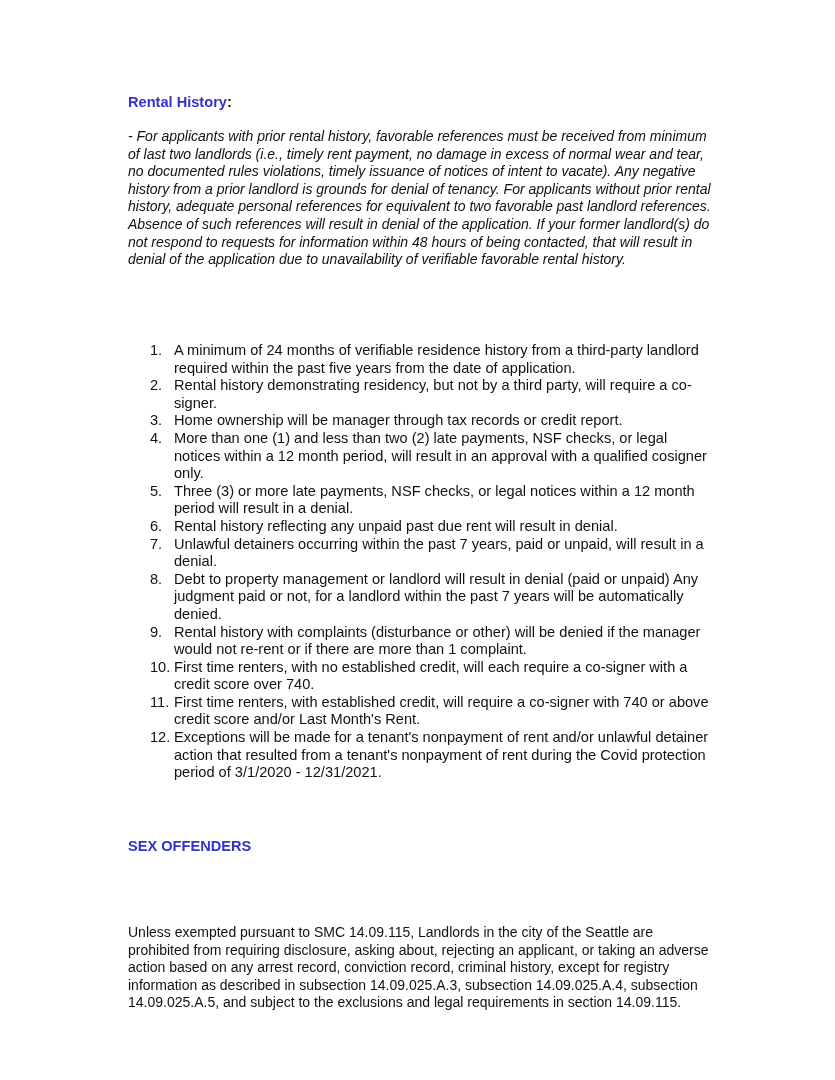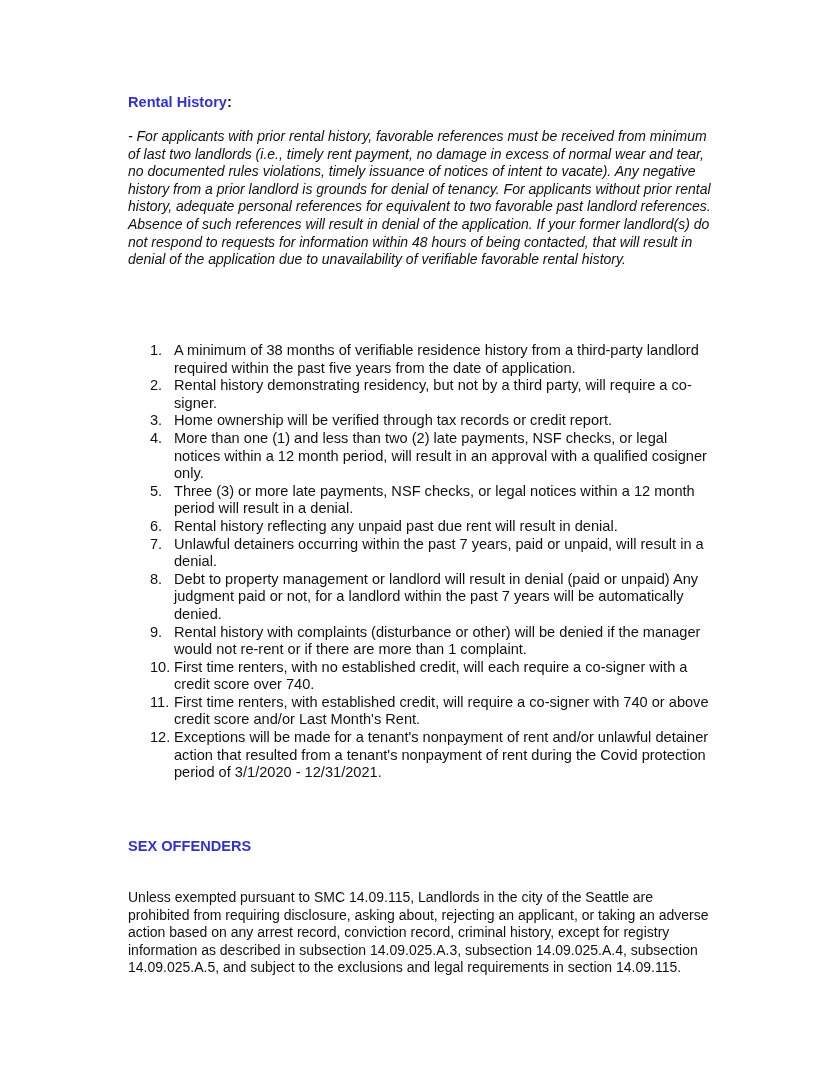--- a/index.html
+++ b/index.html
@@ -7,39 +7,39 @@
            font-family: "Liberation Sans", sans-serif; color: #111111; }
     .page { position: absolute; left: 0; top: 0; width: 835px; height: 1080px; }
     .heading { position: absolute; left: 128px; font-weight: bold; font-size: 14.6px;
                color: #3333cc; margin: 0; line-height: 18px; }
     .heading .colon { color: #111111; }
     #rental-heading { top: 93px; }
     #sex-heading { top: 837px; }
     .para { position: absolute; left: 128px; width: 585px; font-size: 14px;
             line-height: 17.6px; margin: 0; }
     #rental-intro { top: 128px; font-style: italic; }
-    #sex-para { top: 889px; }
+    #sex-para { top: 924px; }
     ol.rules { position: absolute; left: 128px; top: 342px; width: 585px; margin: 0;
                padding: 0; list-style: none; font-size: 14.6px; line-height: 17.6px; }
     ol.rules li { position: relative; padding-left: 46px; }
     ol.rules li .num { position: absolute; left: 22px; }
     b { font-weight: normal; }
   </style>
 </head>
 <body>
 
 <div class="page">
   <h2 class="heading" id="rental-heading"><span>Rental History</span><span class="colon">:</span></h2>
 
   <p class="para" id="rental-intro"> - For applicants with prior rental history, favorable references must be received from minimum of last two landlords (i.e., timely rent payment, no damage in excess of normal wear and tear, no documented rules violations, timely issuance of notices of intent to vacate). Any negative history from a prior landlord is grounds for denial of tenancy. For applicants without prior rental history, adequate personal references for equivalent to two favorable past landlord references. Absence of such references will result in denial of the application. If your former landlord(s) do not respond to requests for information within 48 hours of being contacted, that will result in denial of the application due to unavailability of verifiable favorable rental history.</p>
 
   <ol class="rules" id="rules-list">
-      <li><span class="num">1.</span><span>A minimum of 38 months of verifiable residence history from a third-party landlord required within the past five years from the date of application.</span></li>
+      <li><span class="num">1.</span><span>A minimum of 24 months of verifiable residence history from a third-party landlord required within the past five years from the date of application.</span></li>
       <li><span class="num">2.</span><span>Rental history demonstrating residency, but not by a third party, will require a co-signer.</span></li>
-      <li><span class="num">3.</span><span>Home ownership will be verified through tax records or credit report.</span></li>
+      <li><span class="num">3.</span><span>Home ownership will be manager through tax records or credit report.</span></li>
       <li><span class="num">4.</span><span>More than one (1) and less than two (2) late payments, NSF checks, or legal notices within a 12 month period, will result in an approval with a qualified cosigner only.</span></li>
       <li><span class="num">5.</span><span>Three (3) or more late payments, NSF checks, or legal notices within a 12 month period will result in a denial.</span></li>
       <li><span class="num">6.</span><span>Rental history reflecting any unpaid past due rent will result in denial.</span></li>
       <li><span class="num">7.</span><span>Unlawful detainers occurring within the past 7 years, paid or unpaid, will result in a denial.</span></li>
       <li><span class="num">8.</span><span>Debt to property management or landlord will result in denial (paid or unpaid) Any judgment paid or not, for a landlord within the past 7 years will be automatically denied.</span></li>
       <li><span class="num">9.</span><span>Rental history with complaints (disturbance or other) will be denied if the manager would not re-rent or if there are more than 1 complaint.</span></li>
       <li><span class="num">10.</span><span>First time renters, </span><b>with no established credit</b><span>, will each require a co-signer with a credit score over 740.</span></li>
       <li><span class="num">11.</span><span>First time renters, </span><b>with established credit</b><span>, will require a co-signer with 740 or above credit score and/or Last Month's Rent.</span></li>
       <li><span class="num">12.</span><span>Exceptions will be made for a tenant's nonpayment of rent and/or unlawful detainer action that resulted from a tenant's nonpayment of rent during the Covid protection period of 3/1/2020 - 12/31/2021.</span></li>
     </ol>

